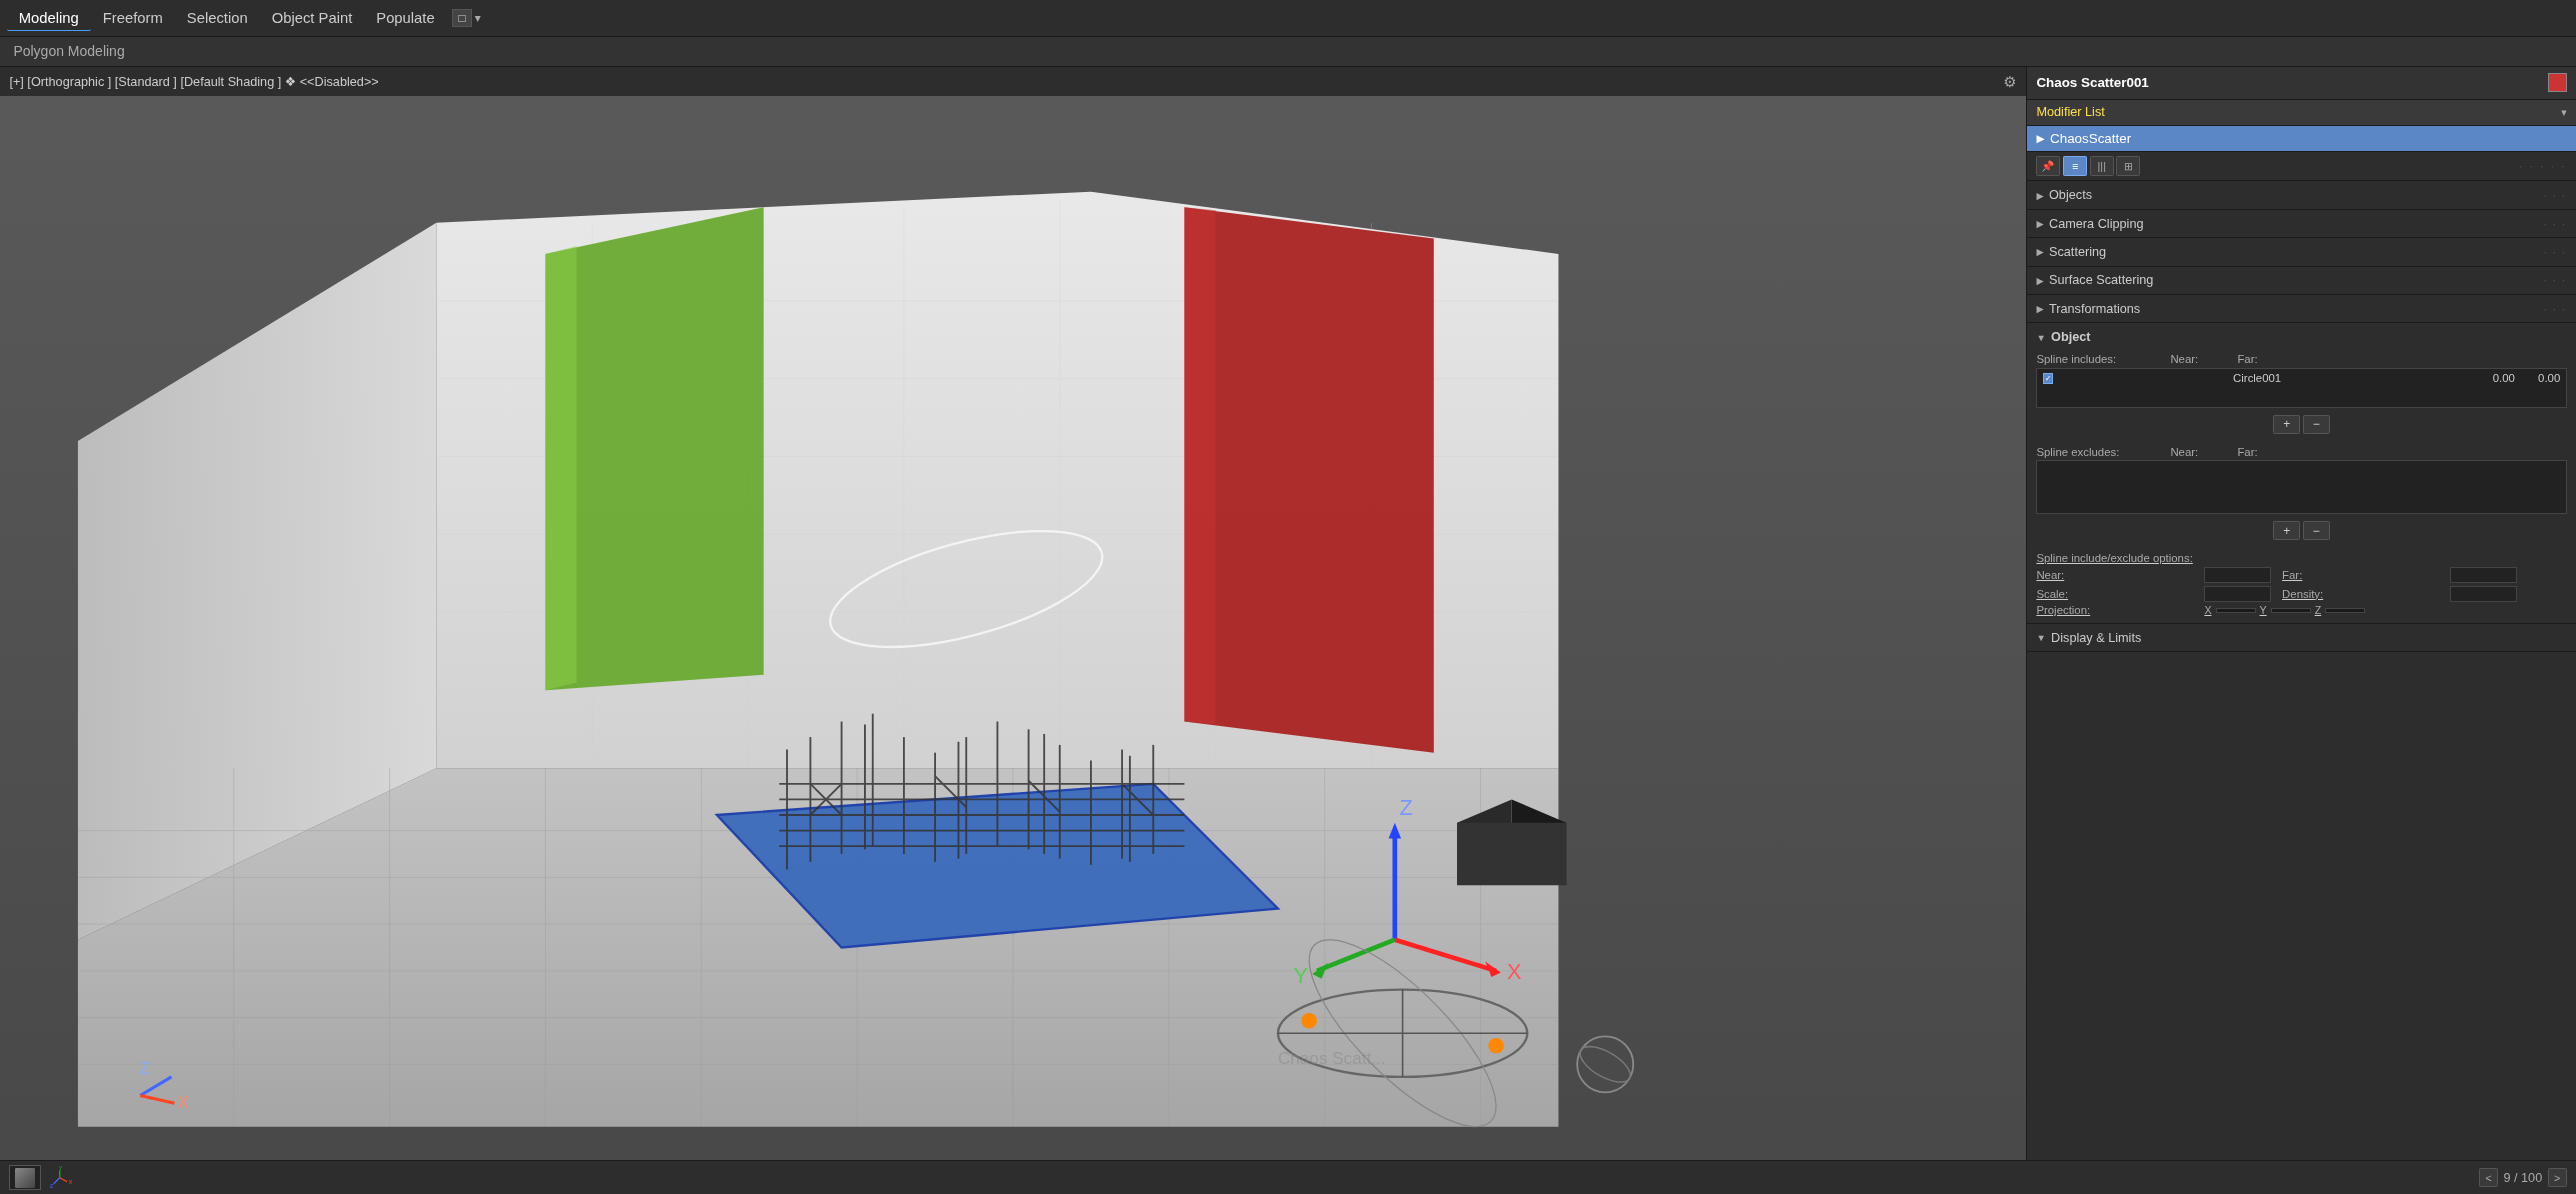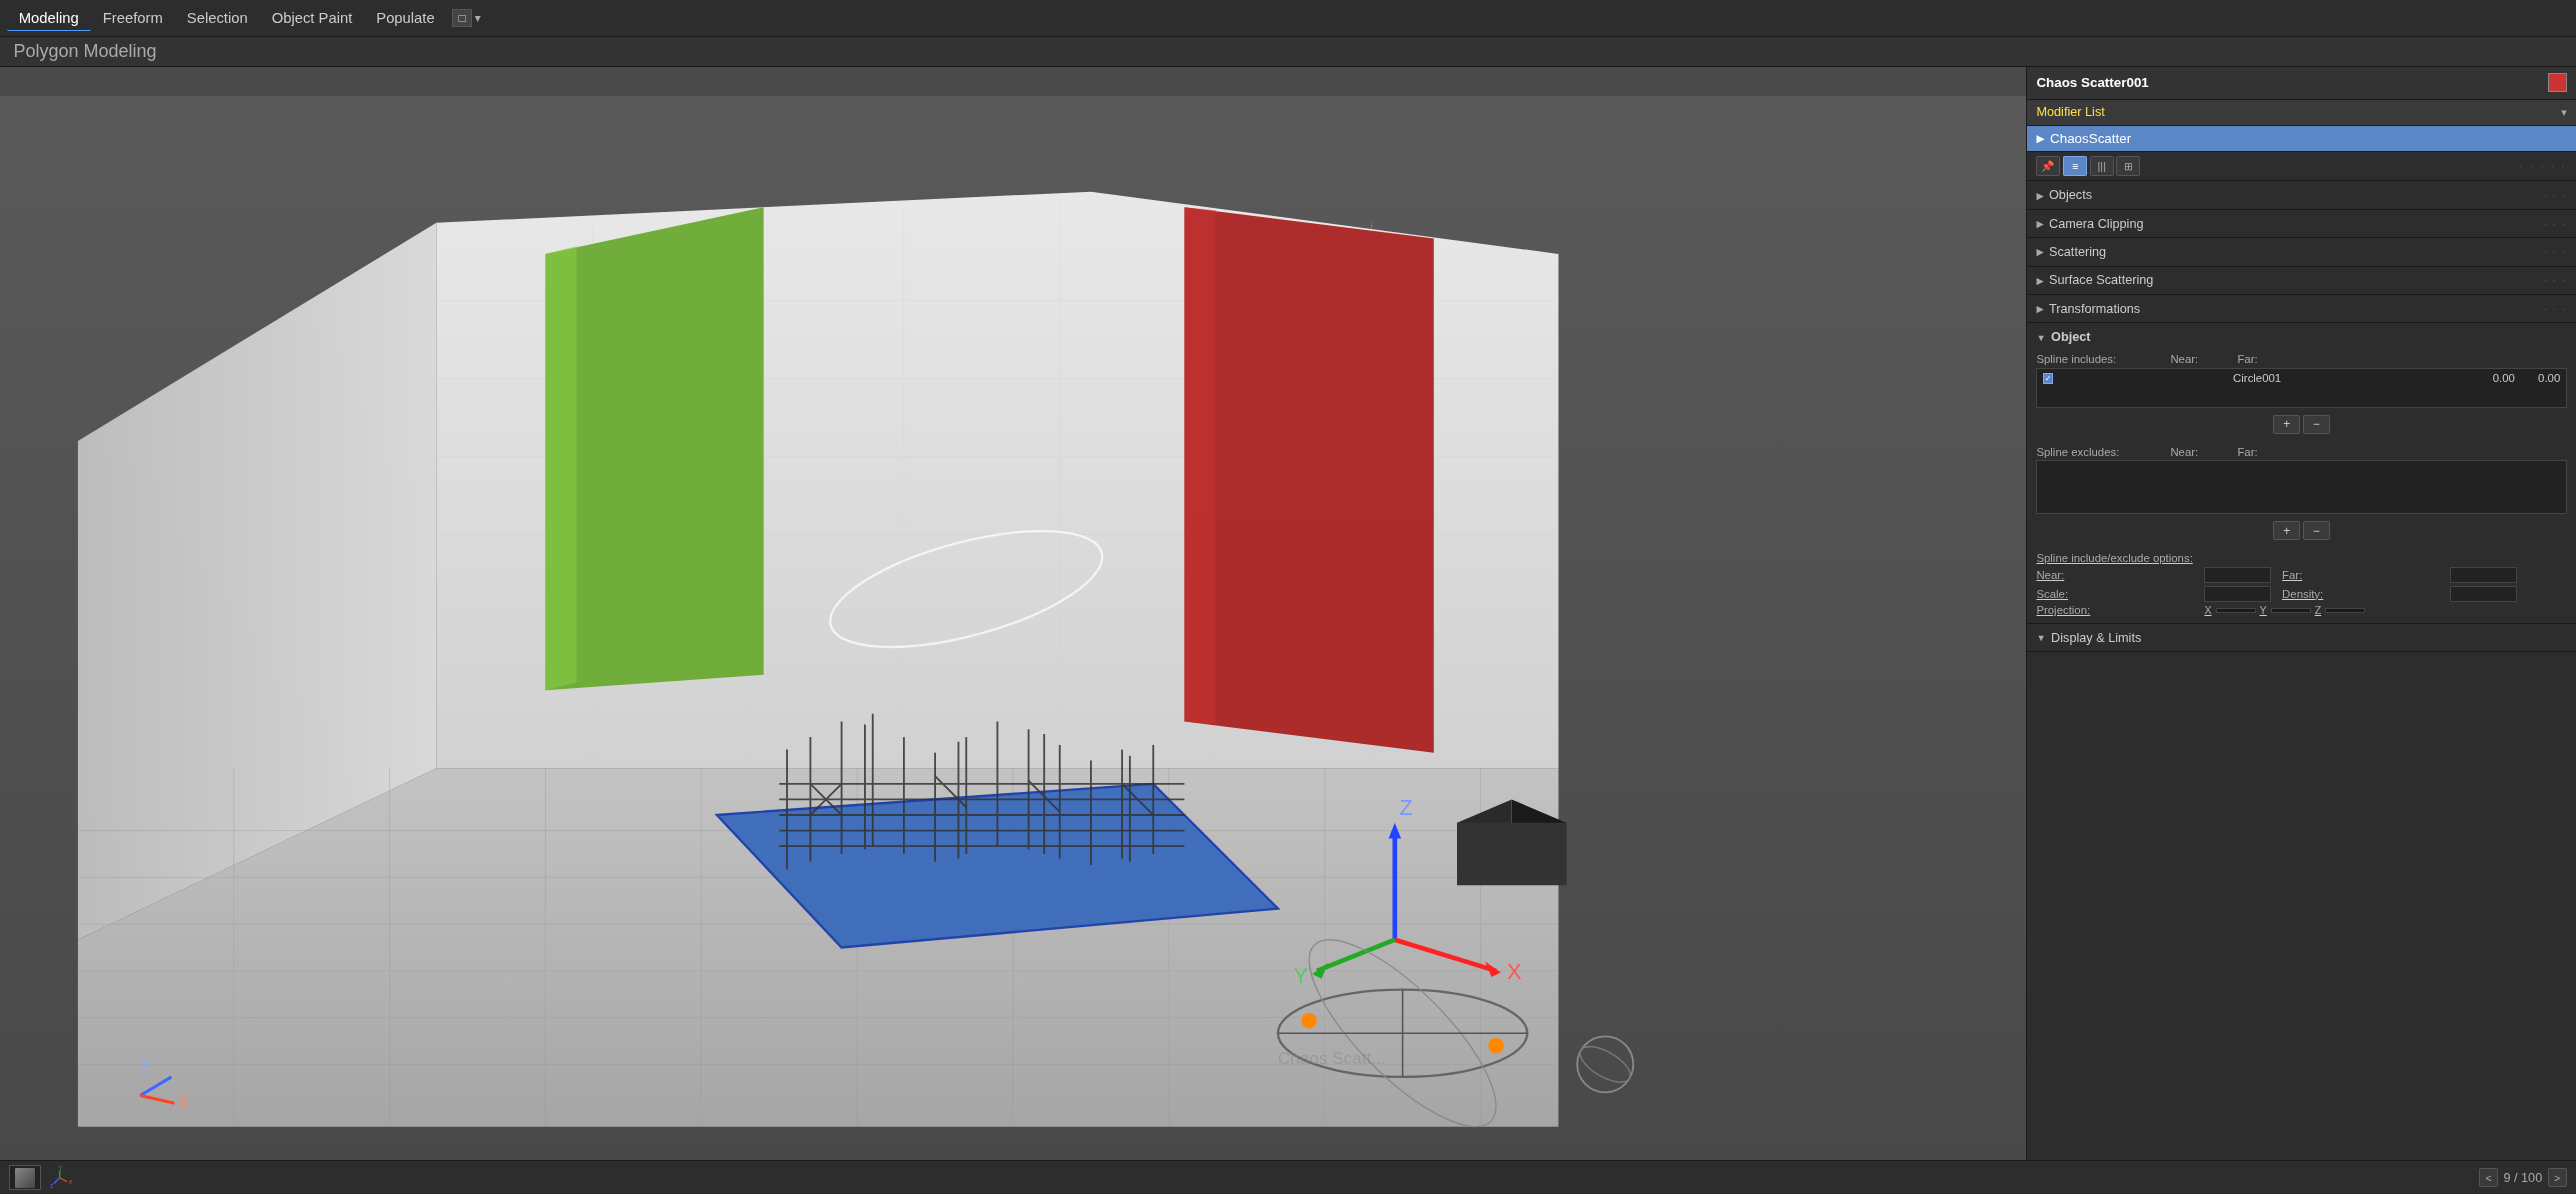--- a/index.html
+++ b/index.html
@@ -42,21 +42,21 @@
       background: #333333;
       height: 29.5px;
       display: flex;
       align-items: center;
       padding: 0 6.7px;
       border-bottom: 0.7px solid #1a1a1a;
       flex-shrink: 0;
     }
     .secondary-label {
       color: #aaaaaa;
-      font-size: 18px;
+      font-size: 14px;
       padding: 2.7px 6.7px;
     }
 
     
     .main-content {
       display: flex;
       flex: 1;
       overflow: hidden;
     }
 
@@ -461,20 +461,24 @@
 </div>
 
 <div class="secondary-bar">
   <span class="secondary-label">Polygon Modeling</span>
 </div>
 
 <div class="main-content">
 
   <div class="viewport">
 
+    <div class="viewport-header">
+      <span class="viewport-header-text">[+] [Orthographic ] [Standard ] [Default Shading ]  ❖  &lt;&lt;Disabled&gt;&gt;</span>
+      <span class="viewport-icon-top-right">⚙</span>
+    </div>
 
     <div class="scene-3d">
       <svg class="scene-svg" viewBox="0 0 1300 720" preserveAspectRatio="xMidYMid slice" style="font-size:11px">
 
         <defs>
           <linearGradient id="bgGrad" x1="0" y1="0" x2="0" y2="1">
             <stop offset="0%" stop-color="#5a5a5a"></stop>
             <stop offset="100%" stop-color="#484848"></stop>
           </linearGradient>
           <linearGradient id="floorGrad" x1="0" y1="0" x2="0" y2="1">

